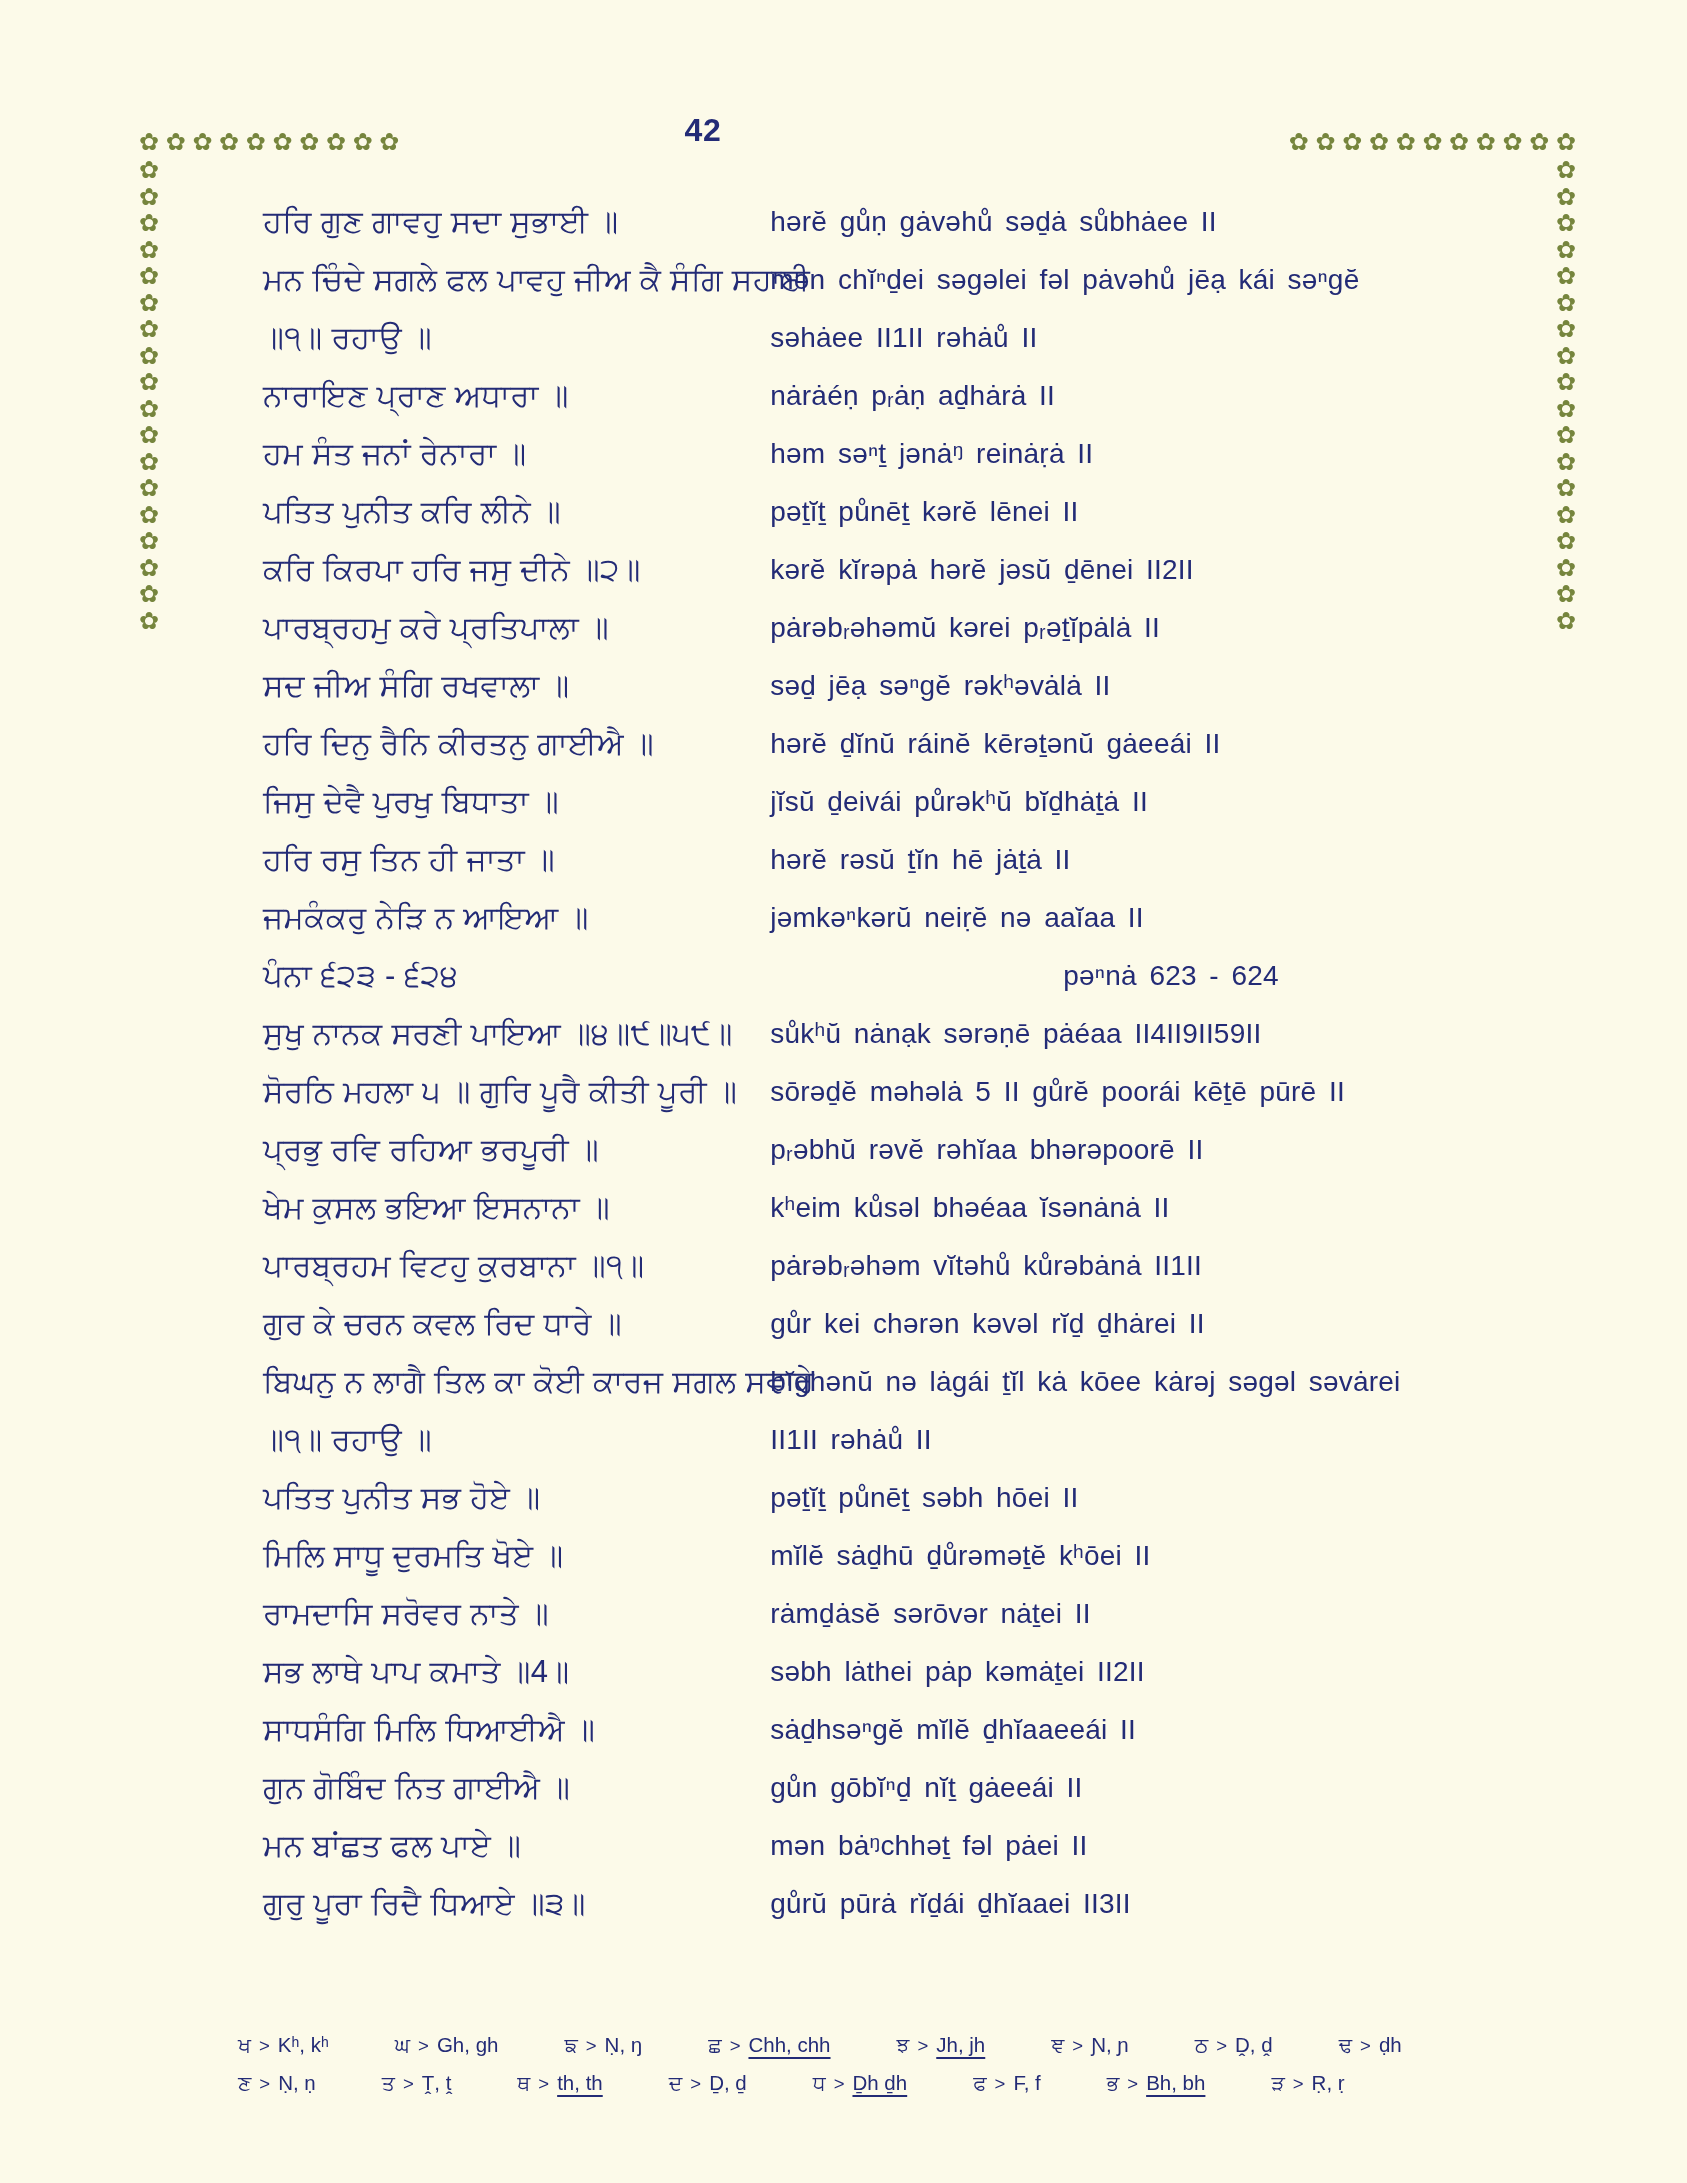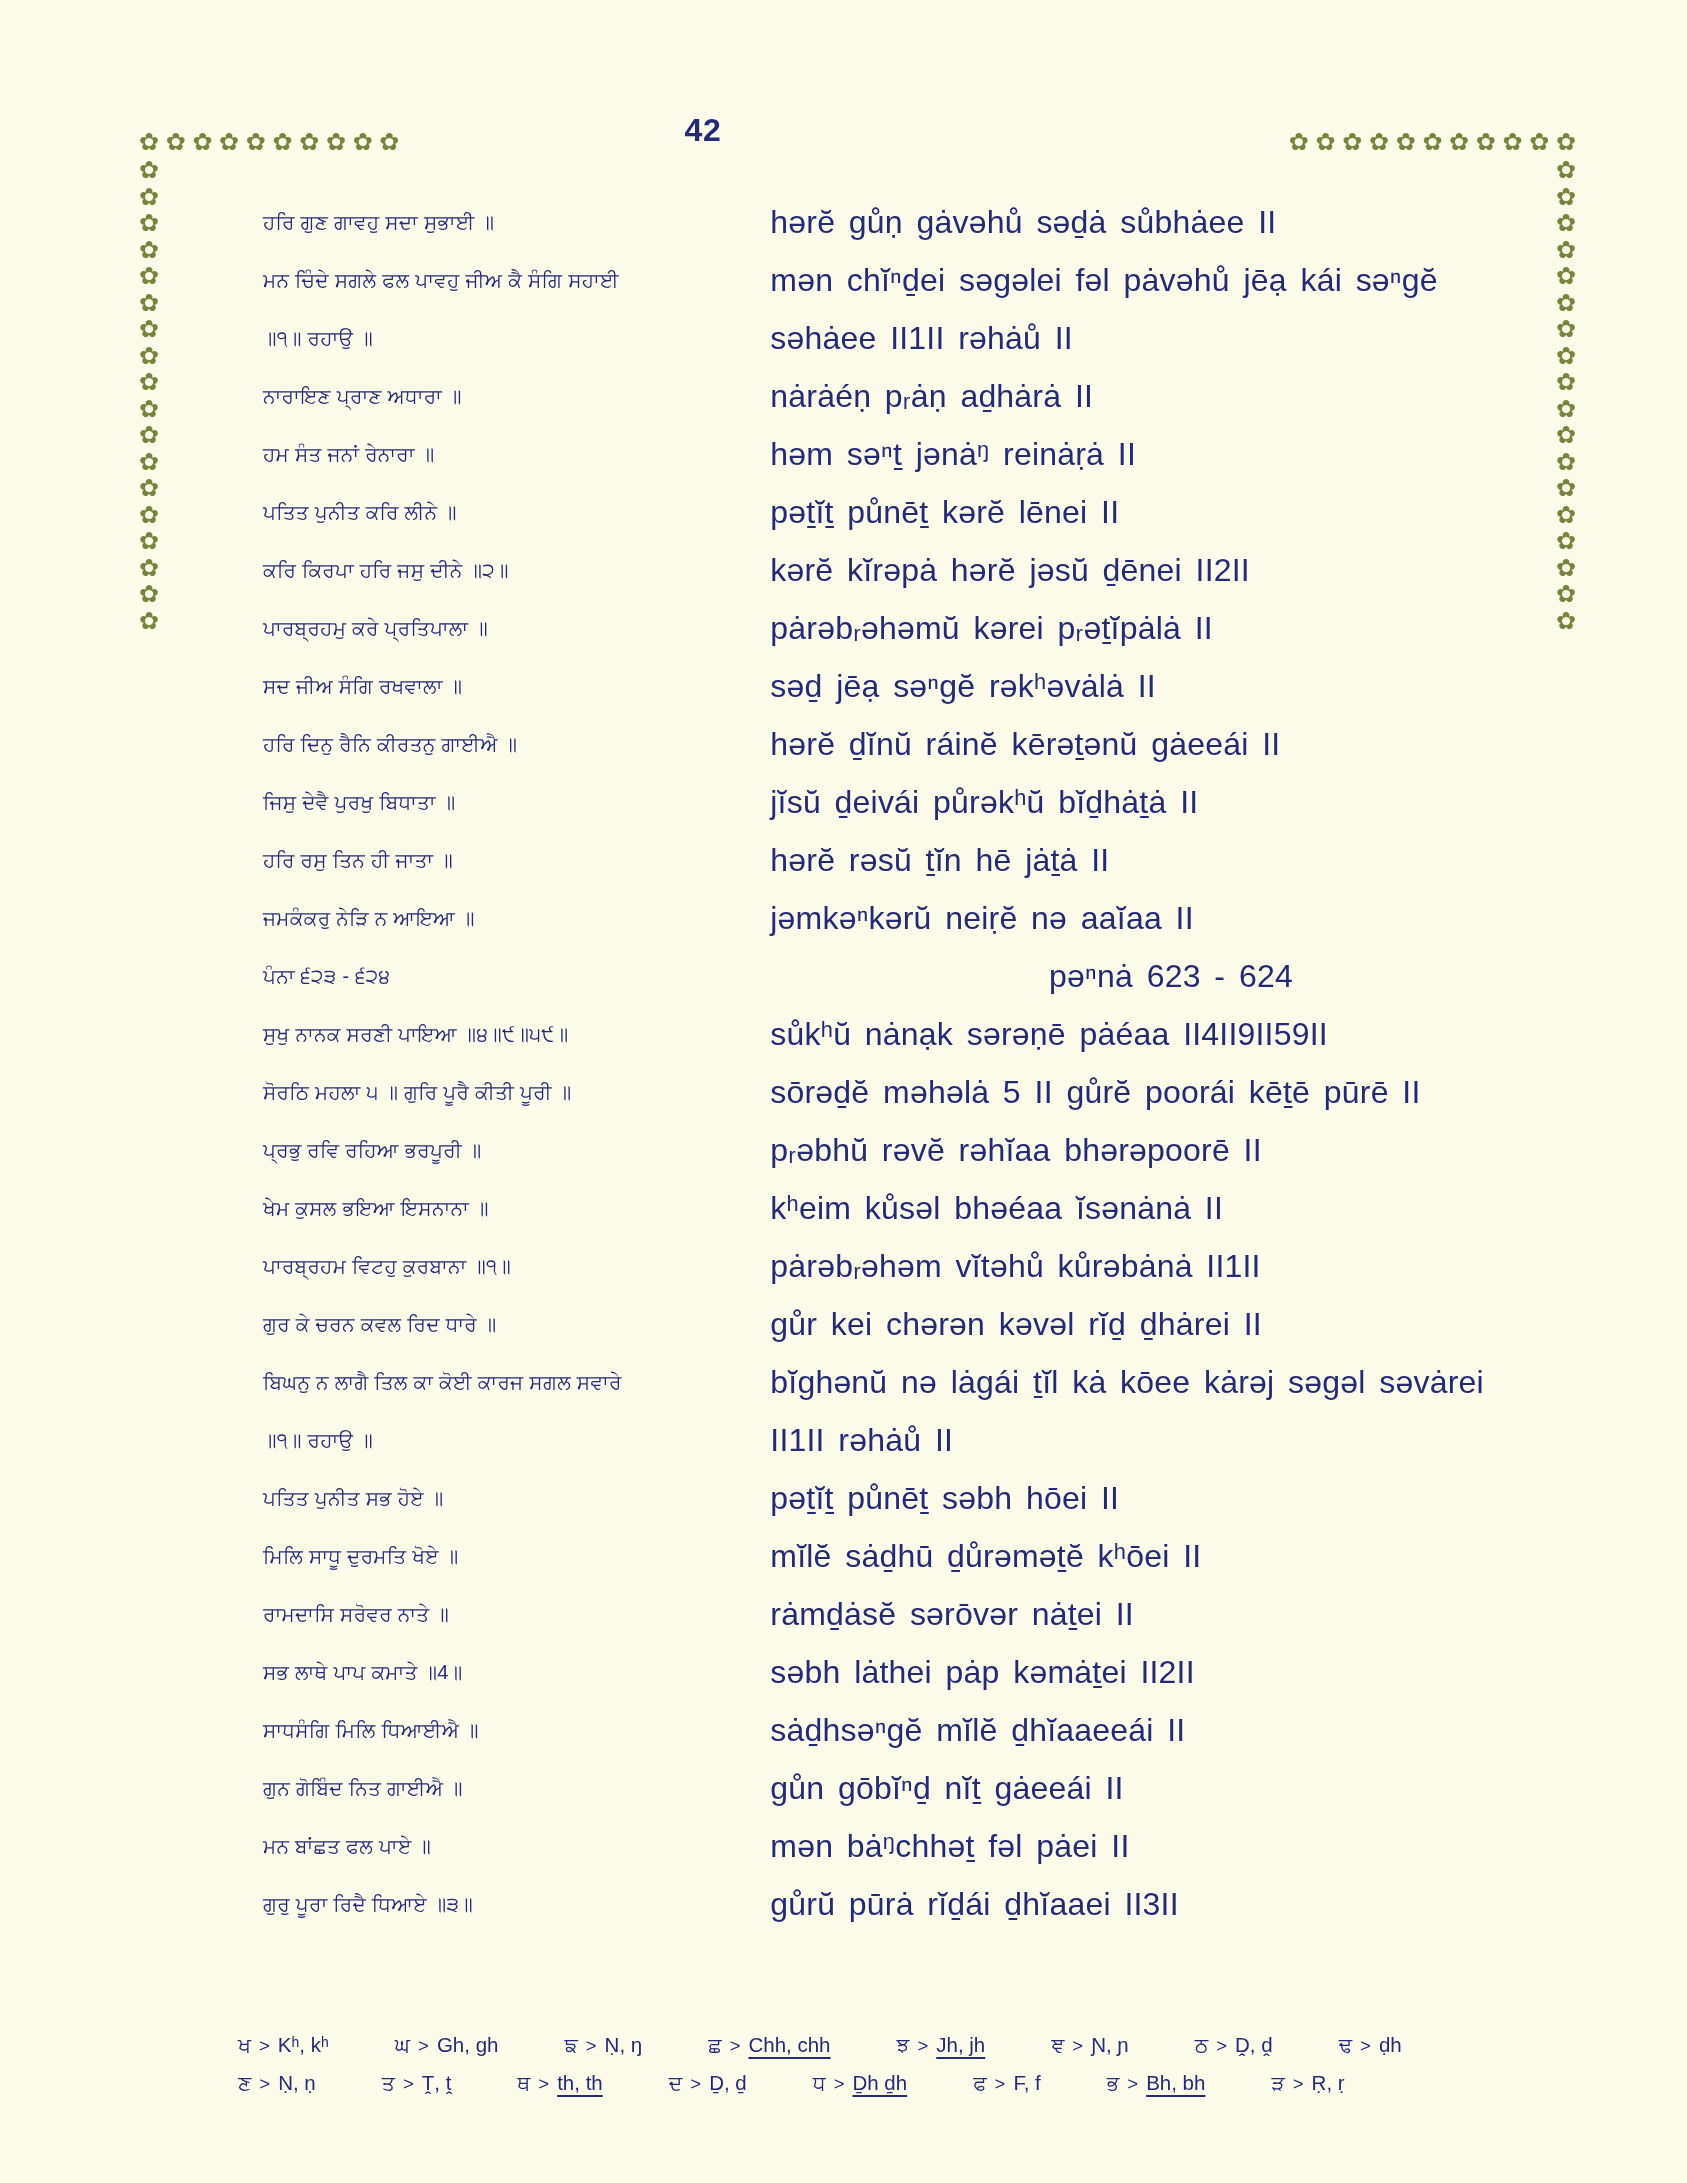--- a/index.html
+++ b/index.html
@@ -22,25 +22,25 @@
   #orn-col-left{left:139px;top:157px;}
   #orn-row-right{right:111px;top:130px;}
   #orn-col-right{right:111px;top:157px;}
   
   #content{position:absolute;top:193px;left:0;width:1687px;}
   .vrow{
     display:grid;grid-template-columns:498px 820px;
     padding-left:263px;height:58px;align-items:center;
   }
   .vrow .g{
-    font-size:20px;white-space:nowrap;overflow:visible;
+    font-size:31px;white-space:nowrap;overflow:visible;
     letter-spacing:0.3px;
   }
   .vrow .r{
-    font-size:32px;white-space:nowrap;overflow:visible;
+    font-size:28px;white-space:nowrap;overflow:visible;
     padding-left:9.3px;word-spacing:4.6px;letter-spacing:0.2px;
   }
   .vrow.center .g{}
   .vrow.center .r{text-align:center;padding-left:0;}
   
   #legend{position:absolute;left:0;top:2026px;width:1687px;}
   .legend-row{
     display:flex;gap:66px;padding-left:238px;
     font-size:20.5px;height:38px;align-items:center;white-space:nowrap;
   }

